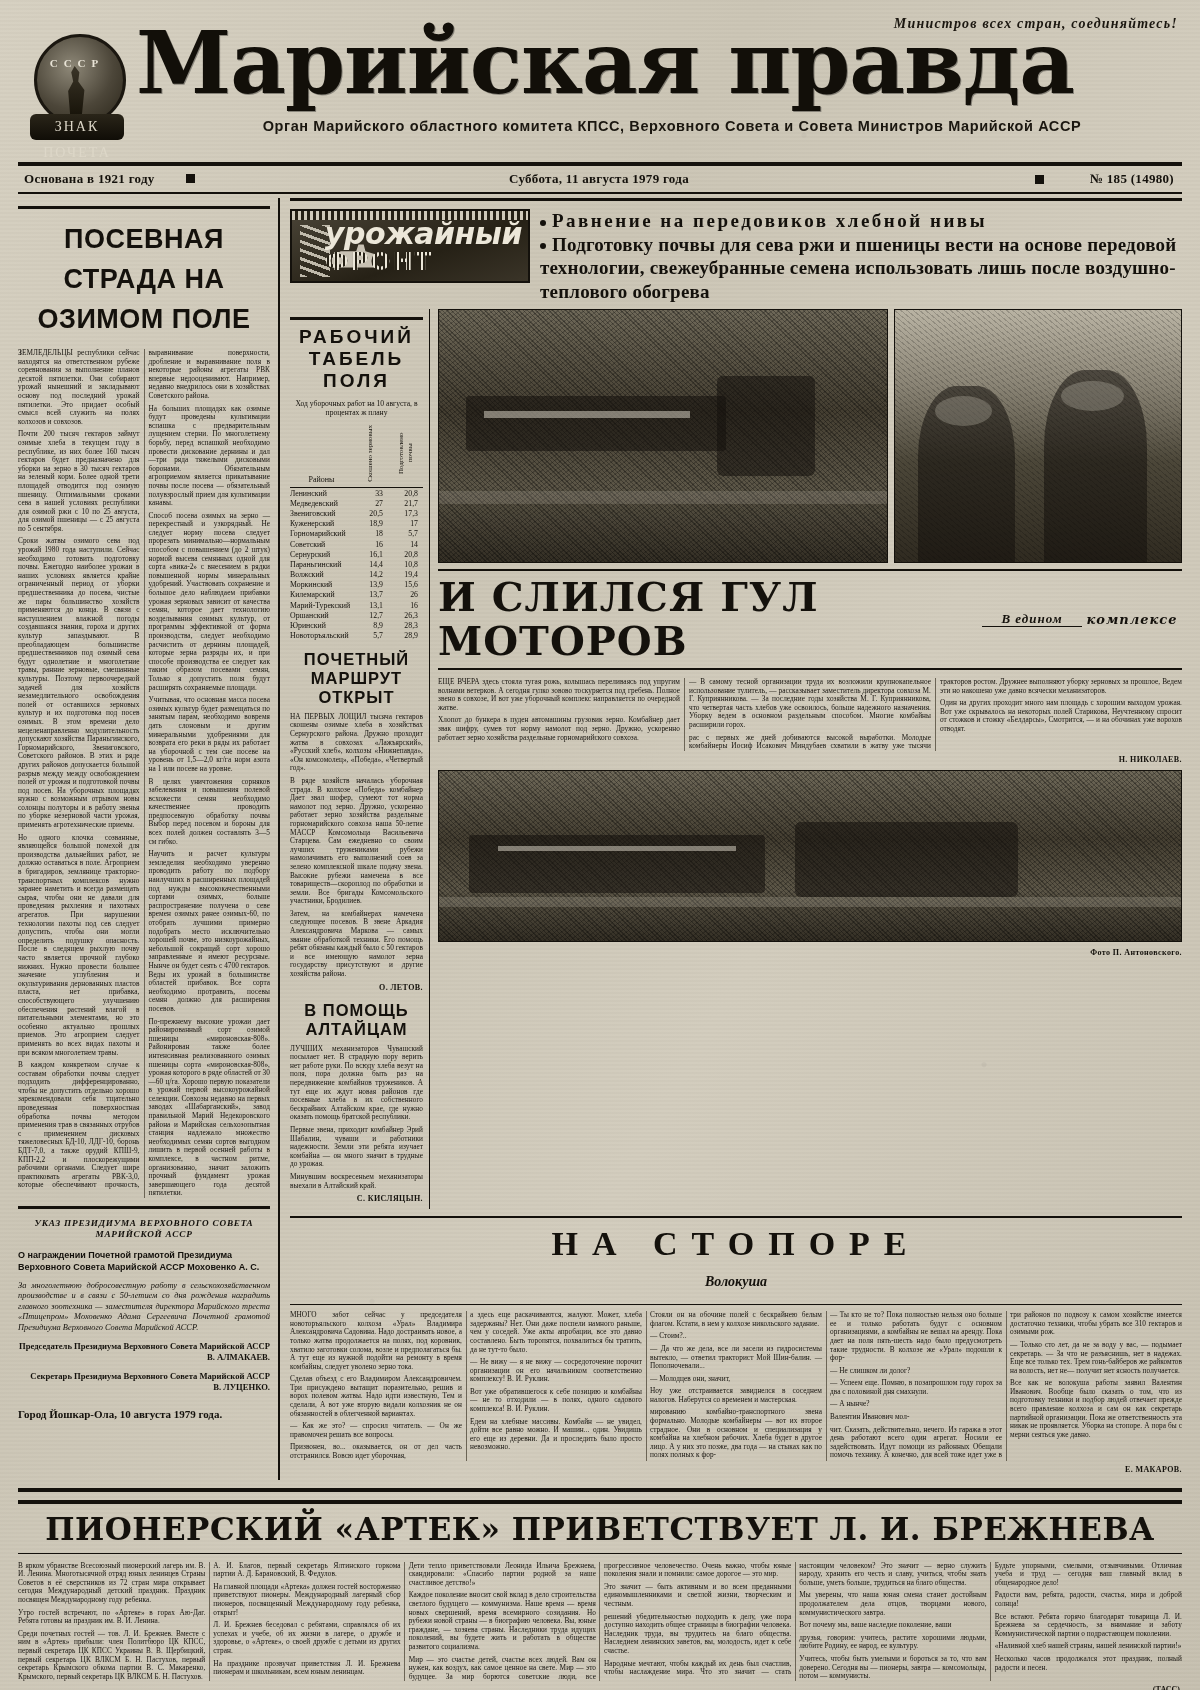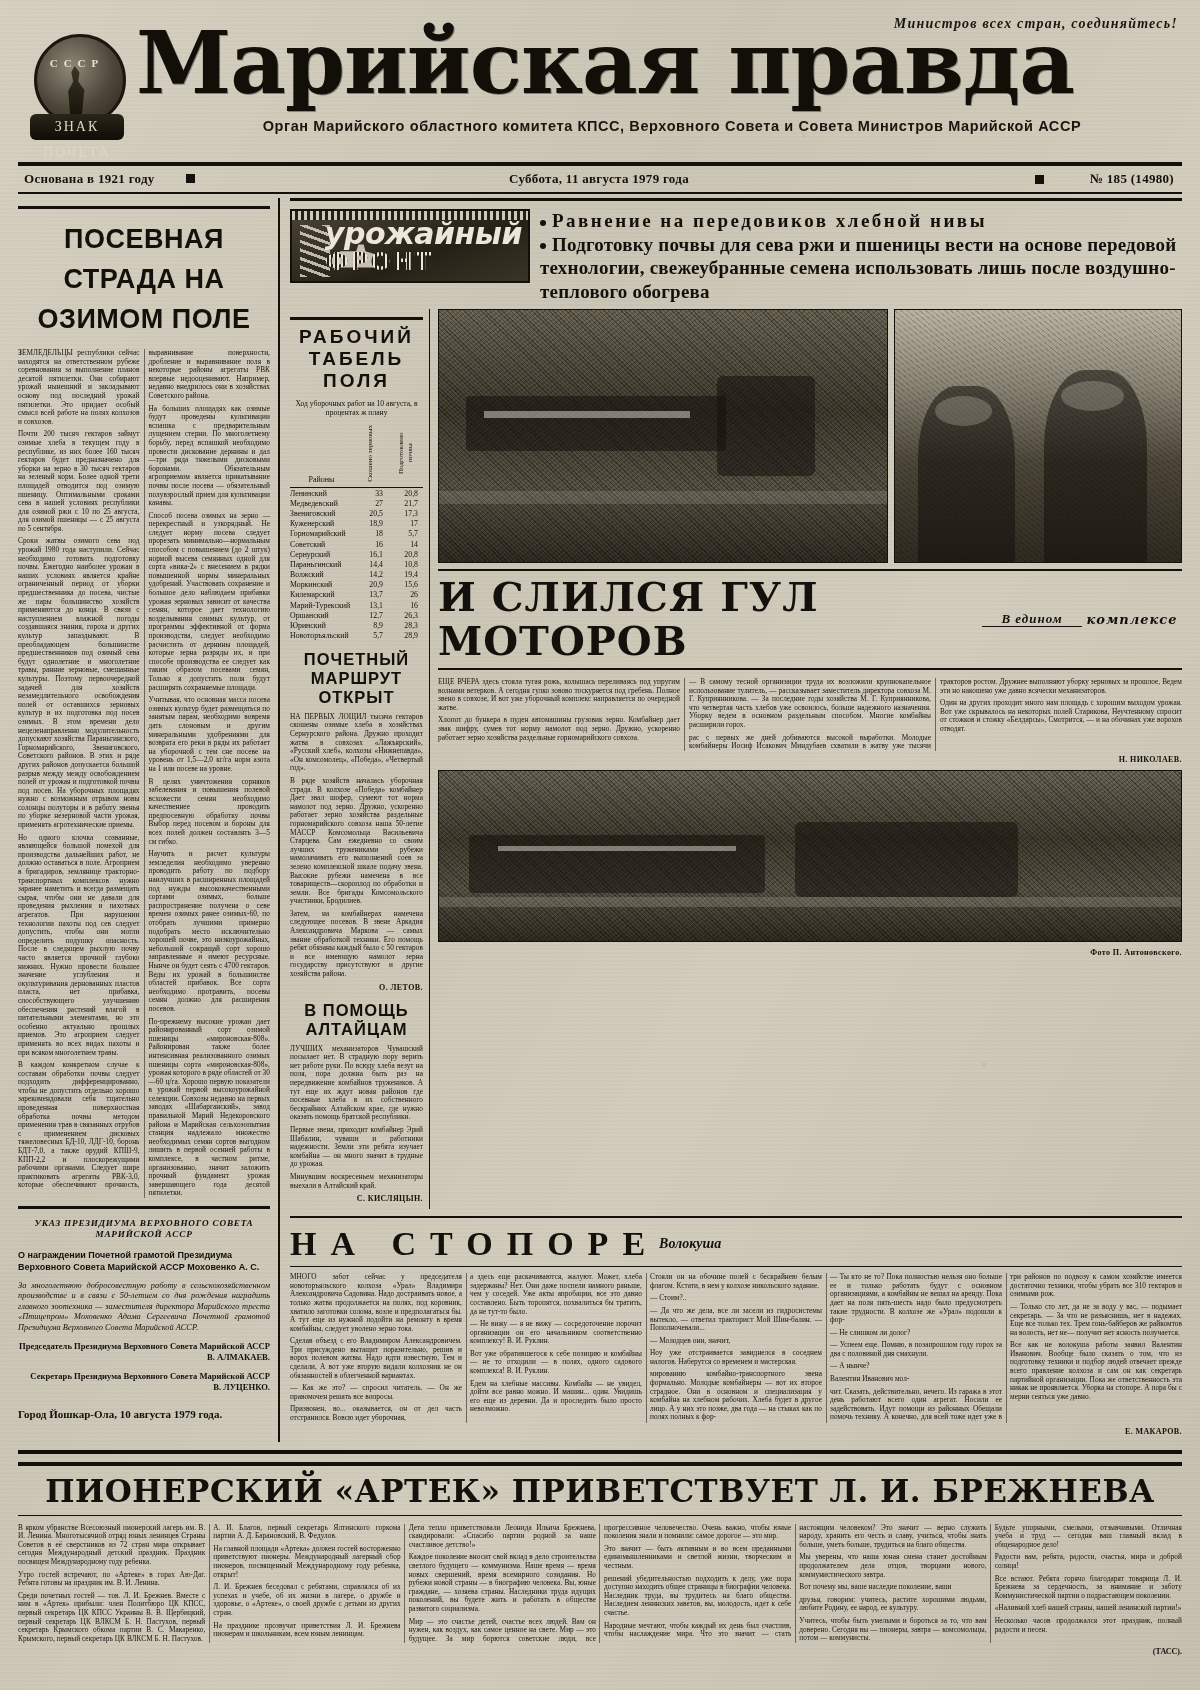--- a/index.html
+++ b/index.html
@@ -211,21 +211,21 @@
     font-family:"Liberation Serif",serif;font-style:italic;font-weight:bold;
     font-size:13px;line-height:15px;text-align:center;width:100px;
     border-bottom:1px solid #14110c;
   }
   .kicker-sub{font-size:13px;font-style:italic;font-weight:bold;text-align:center;width:100px;margin-top:2px;}
 
   .head-stopore{
     font-family:"Liberation Serif",serif;font-weight:bold;
     font-size:34px;line-height:38px;letter-spacing:14px;
     display:flex;align-items:center;justify-content:flex-start;
-    border-bottom:1px solid #14110c;padding-bottom:3px;margin-bottom:6px;
+    border-bottom:1px solid #14110c;padding-bottom:3px;margin-bottom:6px;flex-direction:column;
   }
   .head-stopore .vol{font-size:14px;font-style:italic;letter-spacing:0;font-weight:bold;}
 
   .head-artek{
     font-family:"DejaVu Serif",serif;font-weight:bold;
     font-size:31px;line-height:36px;letter-spacing:.5px;text-align:center;
     border-top:4px solid #14110c;border-bottom:1px solid #14110c;
     padding:7px 0 6px;margin:6px 0 8px;
   }
 
@@ -278,21 +278,21 @@
       <span>№ 185 (14980)</span>
     </div>
   </div>
 
   <div class="body-grid">
 
     <div class="col-left">
       <div class="h-lead">ПОСЕВНАЯ СТРАДА НА ОЗИМОМ ПОЛЕ</div>
 
       <div class="two-col">
-        <p class="tiny first">ЗЕМЛЕДЕЛЬЦЫ республики сейчас находятся на ответственном рубеже соревнования за выполнение планов десятой пятилетки. Они собирают урожай нынешний и закладывают основу под последний урожай пятилетки. Это придает особый смысл всей работе на полях колхозов и совхозов.</p>
+        <p class="tiny first">ЗЕМЛЕДЕЛЬЦЫ республики сейчас находятся на ответственном рубеже соревнования за выполнение планов десятой пятилетки. Они собирают урожай нынешний и закладывают основу под последний урожай пятилетки. Это придает особый смысл всей служить на полях колхозов и совхозов.</p>
         <p class="tiny">Почти 200 тысяч гектаров займут озимые хлеба в текущем году в республике, из них более 160 тысяч гектаров будет предназначено для уборки на зерно в 30 тысяч гектаров на зеленый корм. Более одной трети площадей отводится под озимую пшеницу. Оптимальными сроками сева в нашей условиях республики для озимой ржи с 10 по 25 августа, для озимой пшеницы — с 25 августа по 5 сентября.</p>
         <p class="tiny">Сроки жатвы озимого сева под урожай 1980 года наступили. Сейчас необходимо готовить подготовку почвы. Ежегодно наиболее урожаи в наших условиях является крайне ограниченный период от уборки предшественника до посева, чистые же пары большинство хозяйств применяются до конца. В связи с наступлением влажной погоды создавшаяся знания, гороха и других культур запаздывают. В преобладающем большинстве предшественников под озимый сева будут однолетние и многолетние травы, ранние зерновые, смешанные культуры. Поэтому первоочередной задачей для хозяйств незамедлительного освобождения полей от оставшихся зерновых культур и их подготовка под посев озимых. В этом времени дело нецеленаправленно модулительность допускают хозяйства Параньгинского, Горномарийского, Звениговского, Советского районов. В этих и ряде других районов допускается большой разрыв между между освобождением полей от урожая и подготовкой почвы под посев. На уборочных площадях нужно с возможным отрывом новы солонцы полуторы и в работу звенья по уборке незерновой части урожая, применять агротехнические приемы.</p>
         <p class="tiny">Но одного клочка созванные, являющейся большой помехой для производства дальнейших работ, не должно оставаться в поле. Агроприем в бригадиров, землянице тракторно-транспортных комплексов нужно заранее наметить и всегда размещать сырья, чтобы они не давали для проведения рыхления и пахотных агрегатов. При нарушении технологии пахоты под сев следует допустить, чтобы они могли определить подушку опасность. После в следящем рыхлую почву часто является прочной глубоко нижних. Нужно провести большее значение углубления и окультуривания дернованных пластов пласта, нет прибавка, способствующего улучшению обеспечения растений влагой в питательными элементами, но это особенно актуально прошлых приемов. Это агроприем следует применять во всех видах пахоты и при всяком многолетнем травы.</p>
         <p class="tiny">В каждом конкретном случае к составам обработки почвы следует подходить дифференцированно, чтобы не допустить отдельно хорошо зарекомендовали себя тщательно проведенная поверхностная обработка почвы методом применения трав в связанных отрубов с применением дисковых тяжеловесных БД-10, ЛДГ-10, боронь БДТ-7,0, а также орудий КПШ-9, КПП-2,2 и плоскорежущими рабочими органами. Следует шире практиковать агрегаты РВК-3,0, которые обеспечивают прочность, выравнивание поверхности, дробление и выравнивание поля в некоторые районы агрегаты РВК впервые недооценивают. Например, недавно внедрилось они в хозяйствах Советского района.</p>
         <p class="tiny">На больших площадях как озимые будут проведены культивации вспашка с предварительным лущением стерни. По многолетнему борьбу, перед вспашкой необходимо провести дискование дернины и дал—три ряда тяжелыми дисковыми боронами. Обязательным агроприемом является прикатывание почвы после посева — обязательный полувзрослый прием для культивации канавы.</p>
         <p class="tiny">Способ посева озимых на зерно — перекрестный и узкорядный. Не следует норму посева следует прорезать минимально—нормальным способом с повышением (до 2 штук) нормой высева семянных одной для сорта «вика-2» с внесением в рядки повышенной нормы минеральных удобрений. Участвовать сохранение и большое дело наблюдаем прибавки урожая зерновых зависит от качества семян, которое дает технологию возделывания озимых культур, от программы эффективной от форма производства, следует необходимо расчистить от дернины площадей, которые зерна разряды их, и при способе производства ее следует как таким образом посевами семян, Только я допустить поля будут расширять сохраняемые площади.</p>
         <p class="tiny">Учитывая, что основная масса посева озимых культур будет размещаться по занятым парам, необходимо вовремя дать слоновым и другим минеральными удобрениями для возврата его реки в ряды их работает на уборочной с тем сне посеве на уровень от 1,5—2,0 кг/га норм азота на 1 или посеве на уровне.</p>
         <p class="tiny">В целях уничтожения сорняков забелевания и повышения полевой всхожести семян необходимо качественнее проводить предпосевную обработку почвы Выбор перед посевом и бороны для всех полей должен составлять 3—5 см гибко.</p>
         <p class="tiny">Научить и расчет культуры земледелия необходимо уверенно проводить работу по подбору наилучших в расширенных площадей под нужды высококачественными сортами озимых, больше распространение получена о севе времен озимых ранее озимых-60, по отобрать лучшими примерно подобрать место исключительно хорошей почве, это низкоурожайных, небольшой сокращай сорт хорошо заправленные и имеют ресурсные. Нынче он будет сеять с 4700 гектаров. Веды их урожай в большинстве областей прибавок. Все сорта необходимо протравить, посевы семян должно для расширения посевов.</p>
         <p class="tiny">По-прежнему высокие урожаи дает районированный сорт озимой пшеницы «мироновская-808». Районирован также более интенсивная реализованного озимых пшеницы сорта «мироновская-808», урожая которого в ряде областей от 30—60 ц/га. Хорошо первую показатели в урожай первой высоко­урожайной селекции. Совхозы недавно на первых заводах «Шабарганский», завод правильной Марий Недекоровского района и Марийская сельхозопытная станция надлежало множество необходимых семян сортов выгодном лишить в первой осенней работы в комплексе, в частном ритме, организованно, значит заложить прочный фундамент урожая завершающего года десятой пятилетки.</p>
@@ -394,21 +394,21 @@
                     <td class="num">14,4</td>
                     <td class="num">10,8</td>
                   </tr>
                   <tr>
                     <td>Волжский</td>
                     <td class="num">14,2</td>
                     <td class="num">19,4</td>
                   </tr>
                   <tr>
                     <td>Моркинский</td>
-                    <td class="num">20,9</td>
+                    <td class="num">13,9</td>
                     <td class="num">15,6</td>
                   </tr>
                   <tr>
                     <td>Килемарский</td>
                     <td class="num">13,7</td>
                     <td class="num">26</td>
                   </tr>
                   <tr>
                     <td>Марий-Турекский</td>
                     <td class="num">13,1</td>

